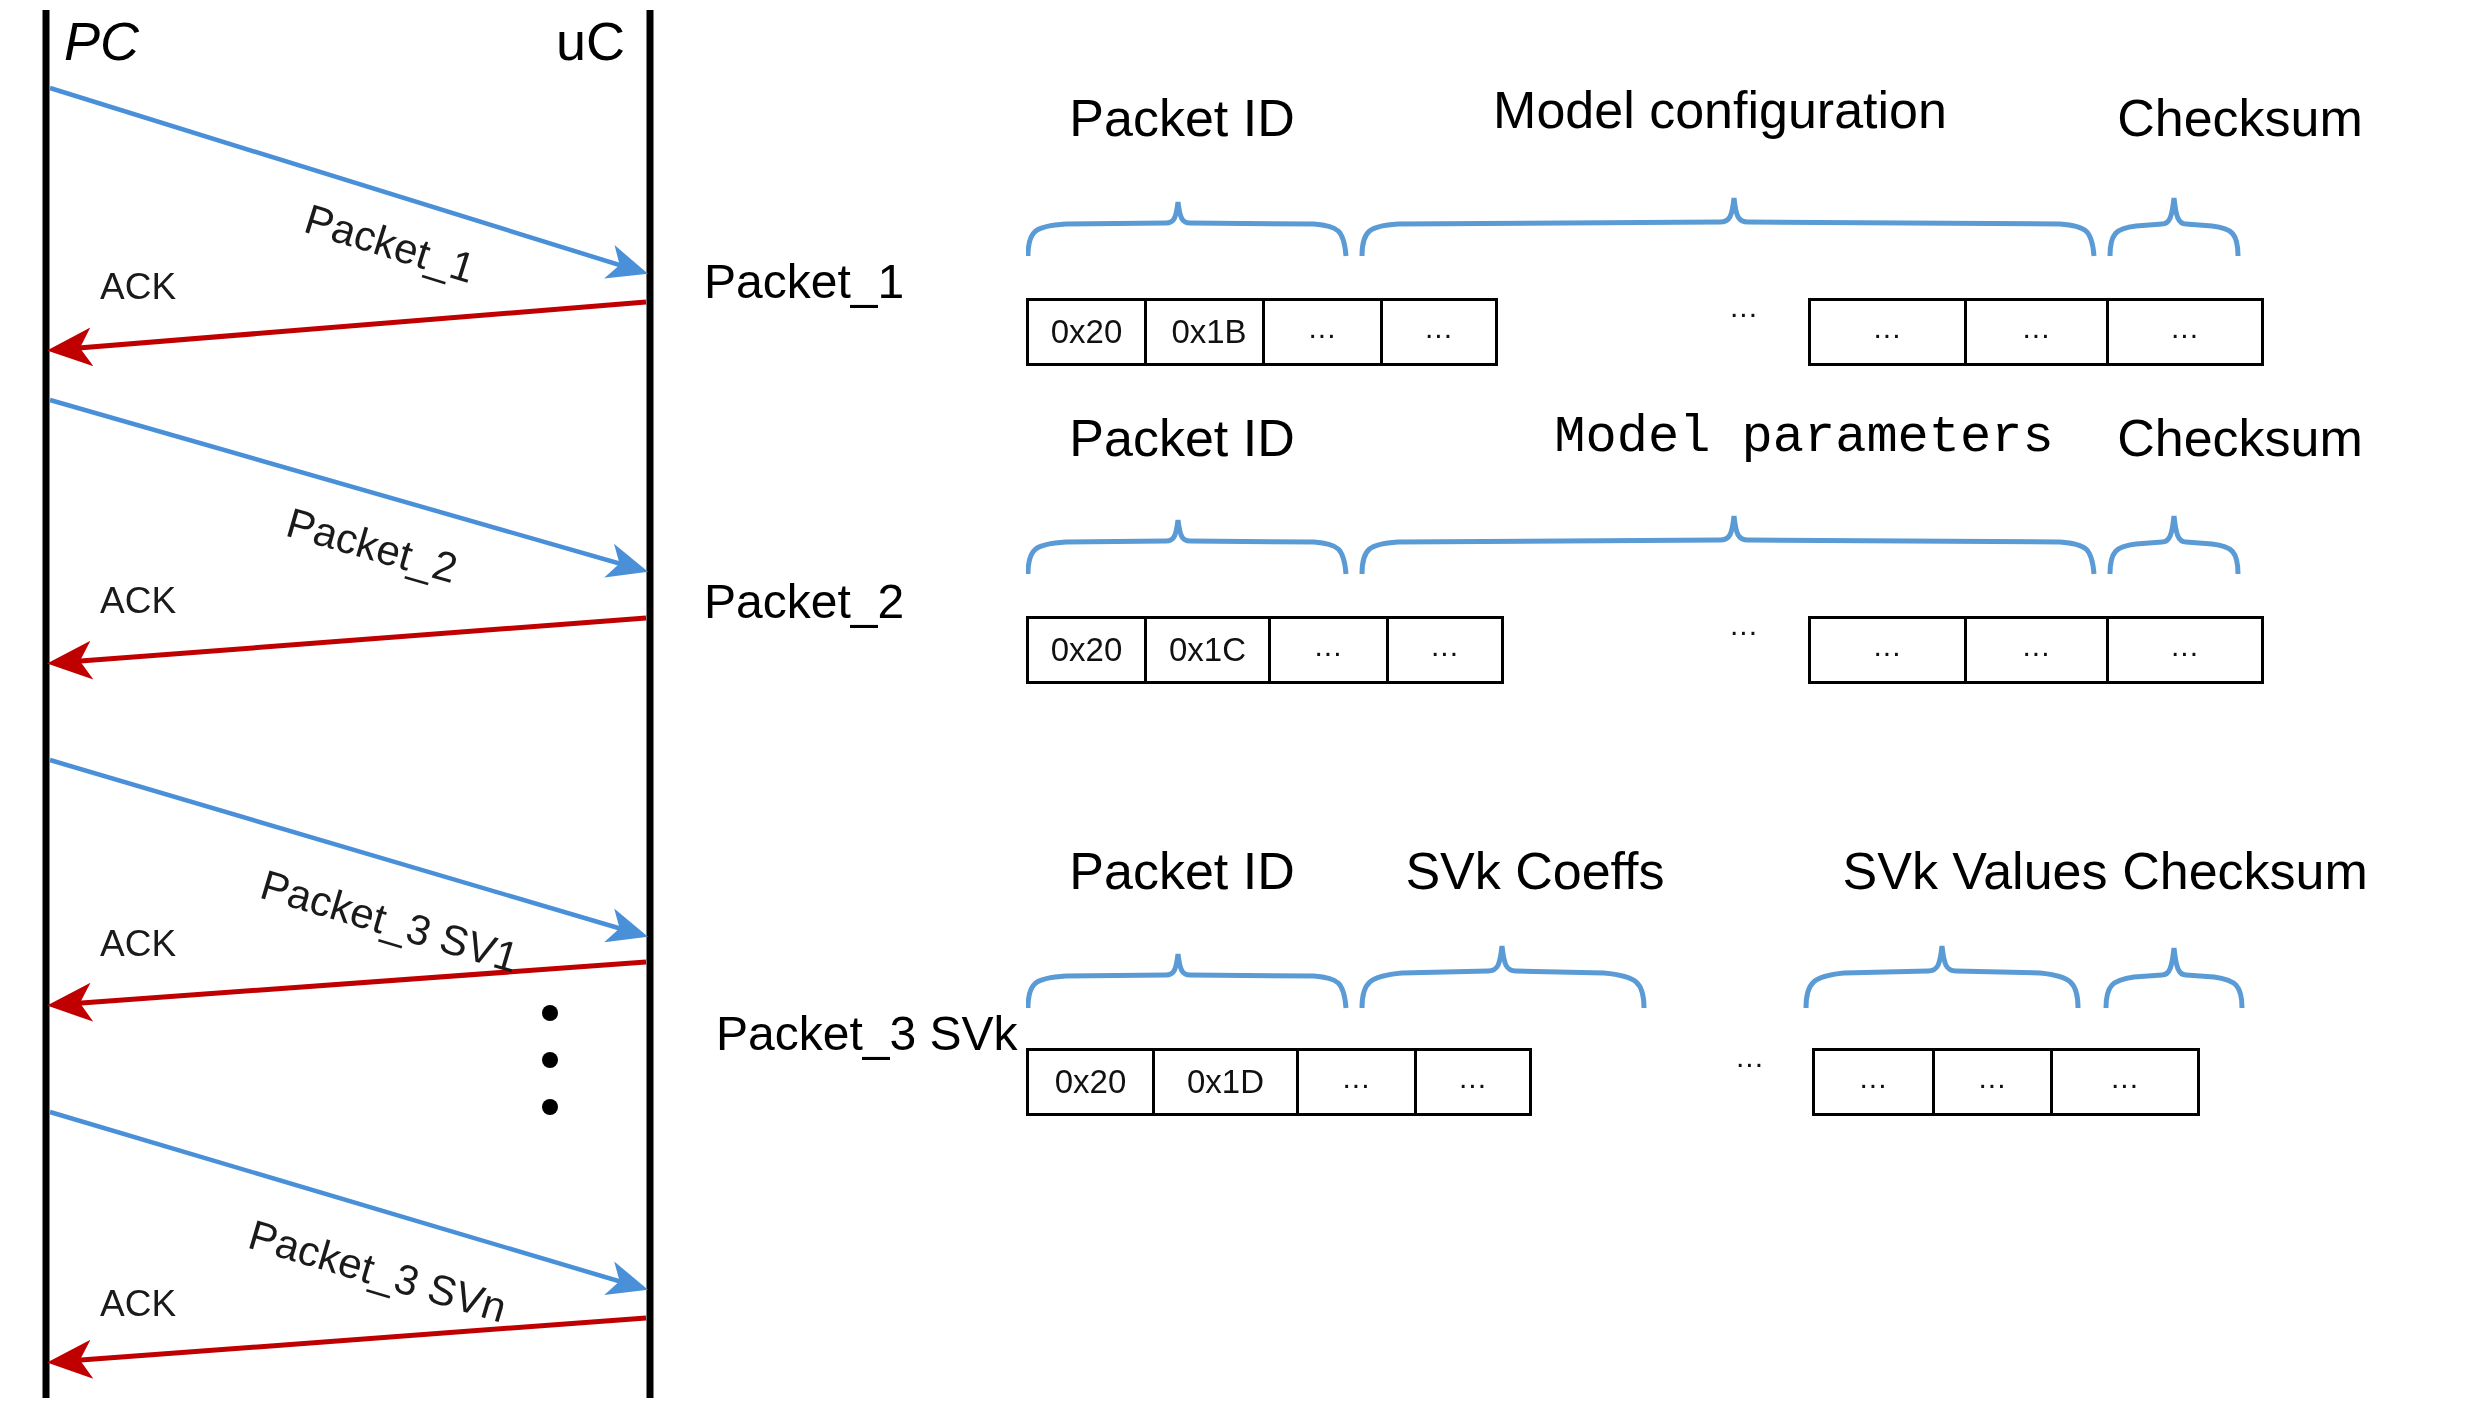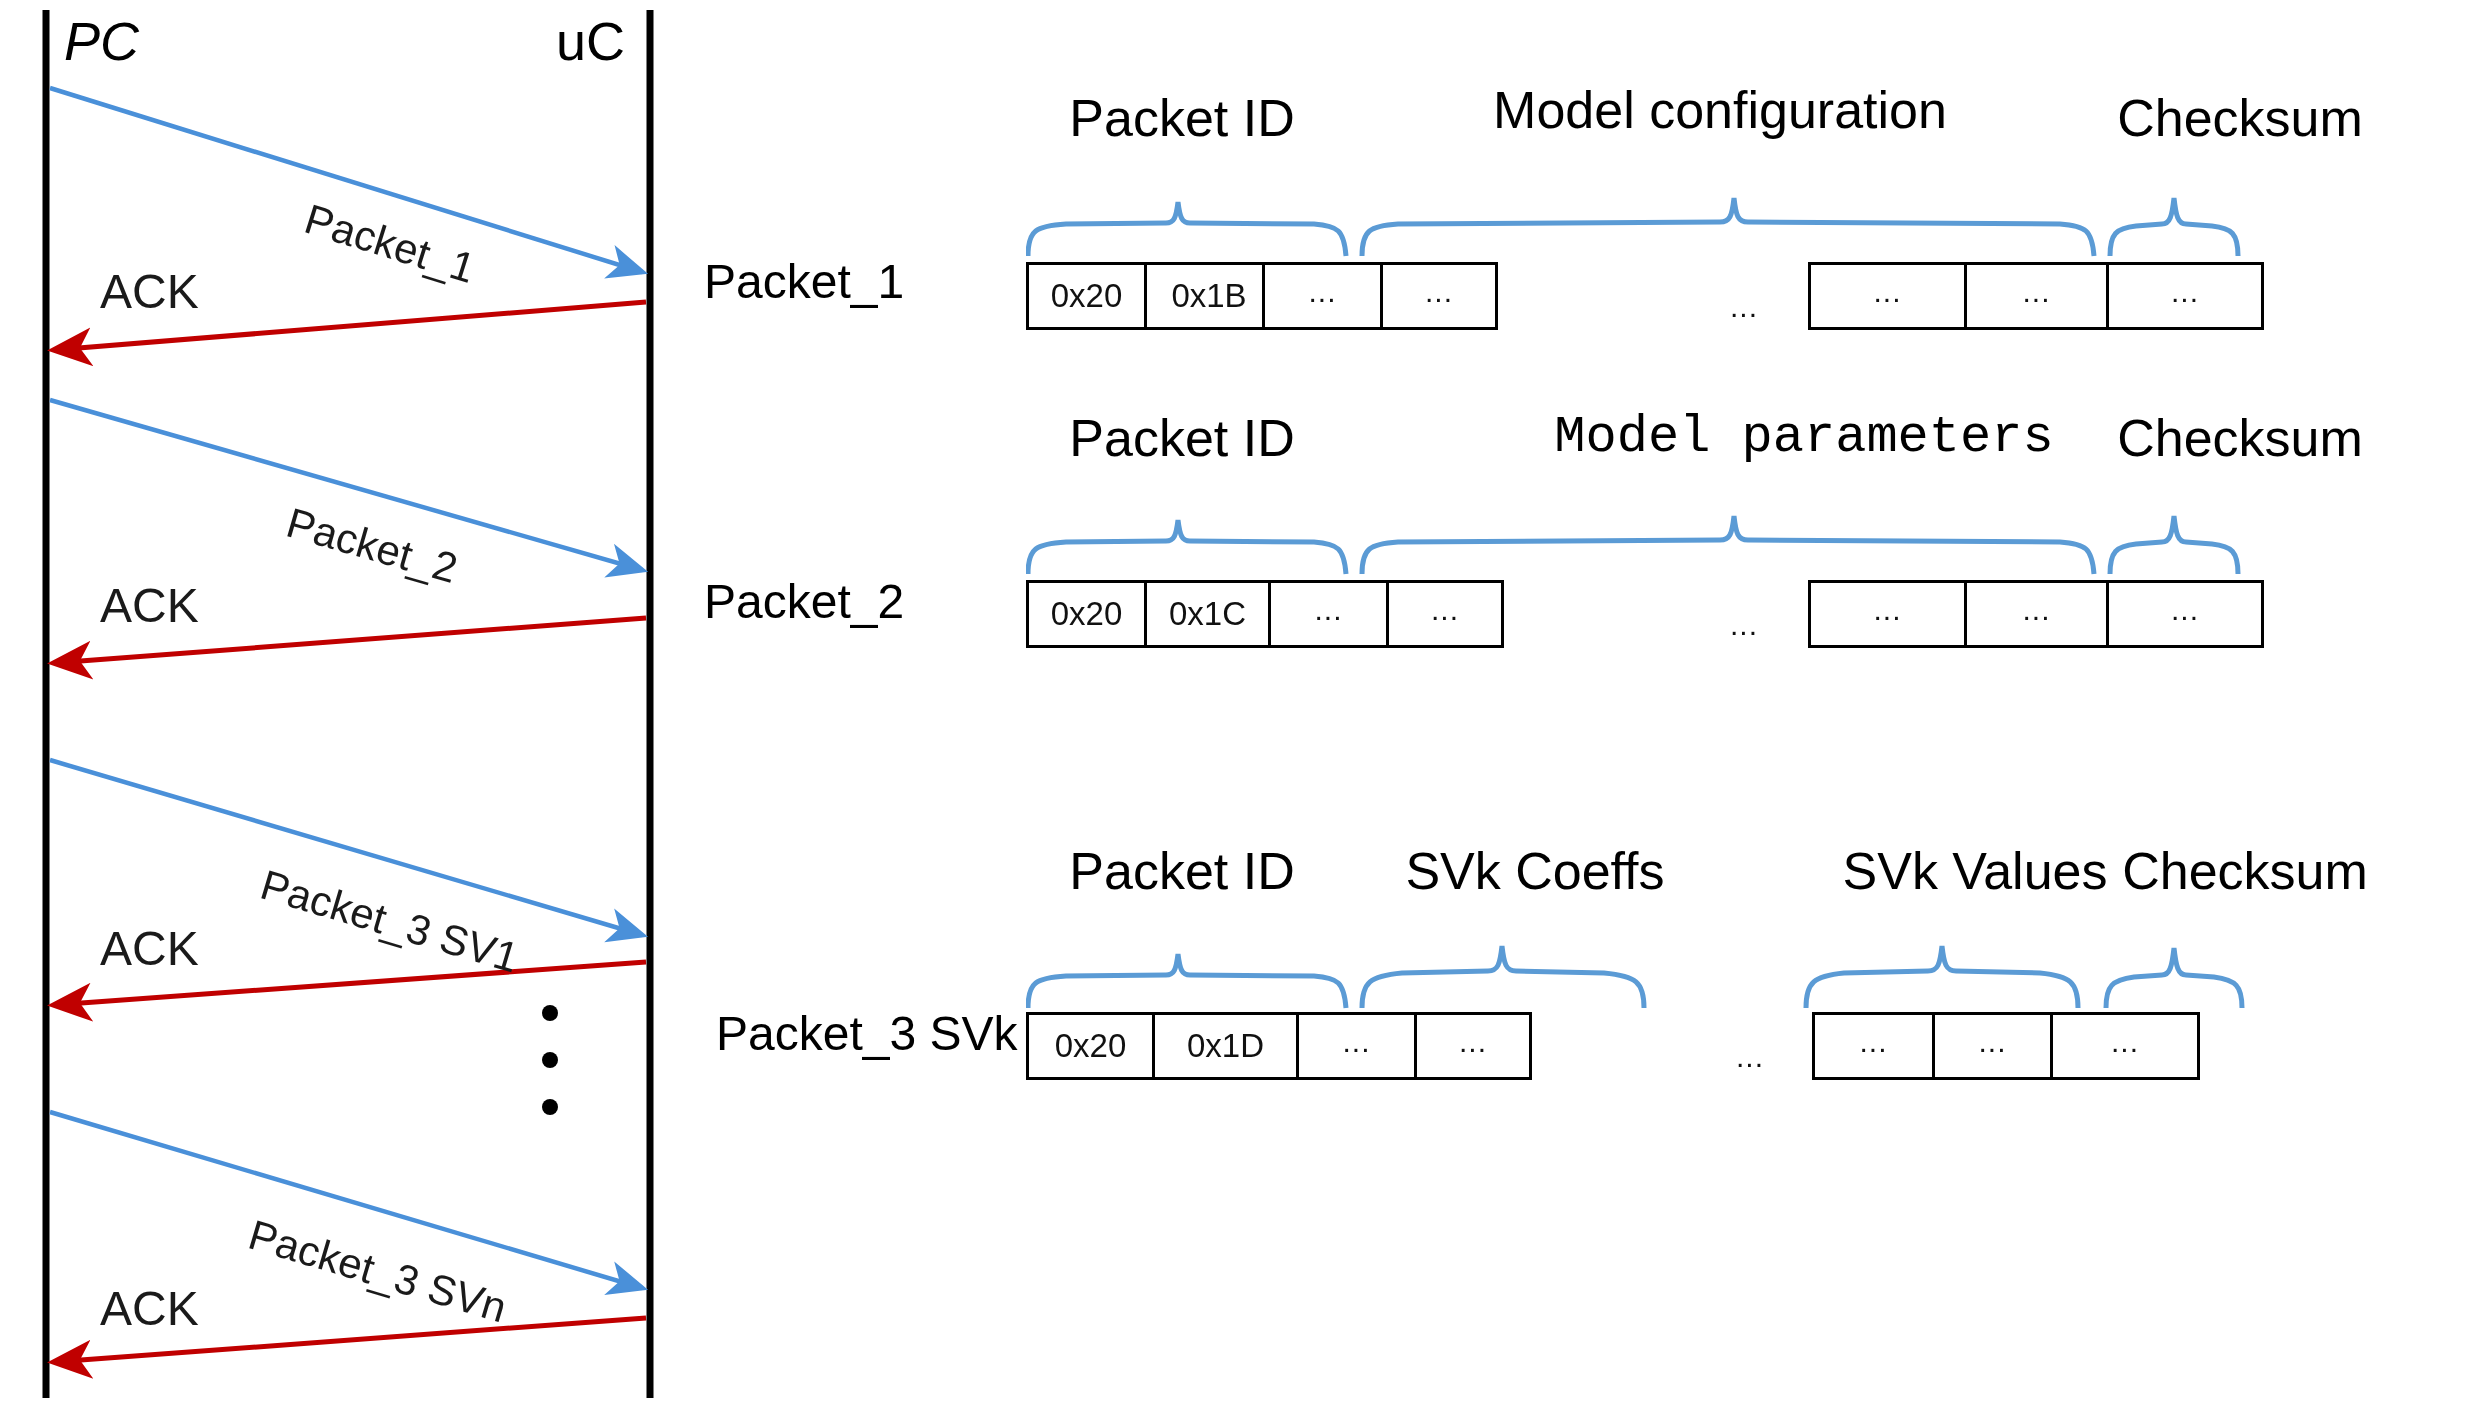--- a/index.html
+++ b/index.html
@@ -29,21 +29,21 @@
   .msg-label{
     position:absolute;
     font-size:42px;
     color:#1a1a1a;
     white-space:nowrap;
     transform-origin:left bottom;
     line-height:1;
   }
   .ack-label{
     position:absolute;
-    font-size:48px;
+    font-size:37px;
     color:#1a1a1a;
     white-space:nowrap;
     line-height:1;
   }
 
   .vdots{
     position:absolute;
     left:540px;
     width:20px;
     display:flex;
@@ -61,21 +61,21 @@
   .frame-title{
     position:absolute;
     font-size:52px;
     color:#000;
     white-space:nowrap;
     text-align:center;
     line-height:1;
     font-family:"Liberation Sans", sans-serif;
   }
   .brace{position:absolute;}
-  .cells{position:absolute;display:flex;}
+  .cells{position:absolute;display:flex;margin-top:36px;}
   .cell{
     box-sizing:border-box;
     border:3px solid #000;
     border-right-width:0;
     height:68px;
     display:flex;
     align-items:center;
     justify-content:center;
     font-size:33px;
     color:#111;

